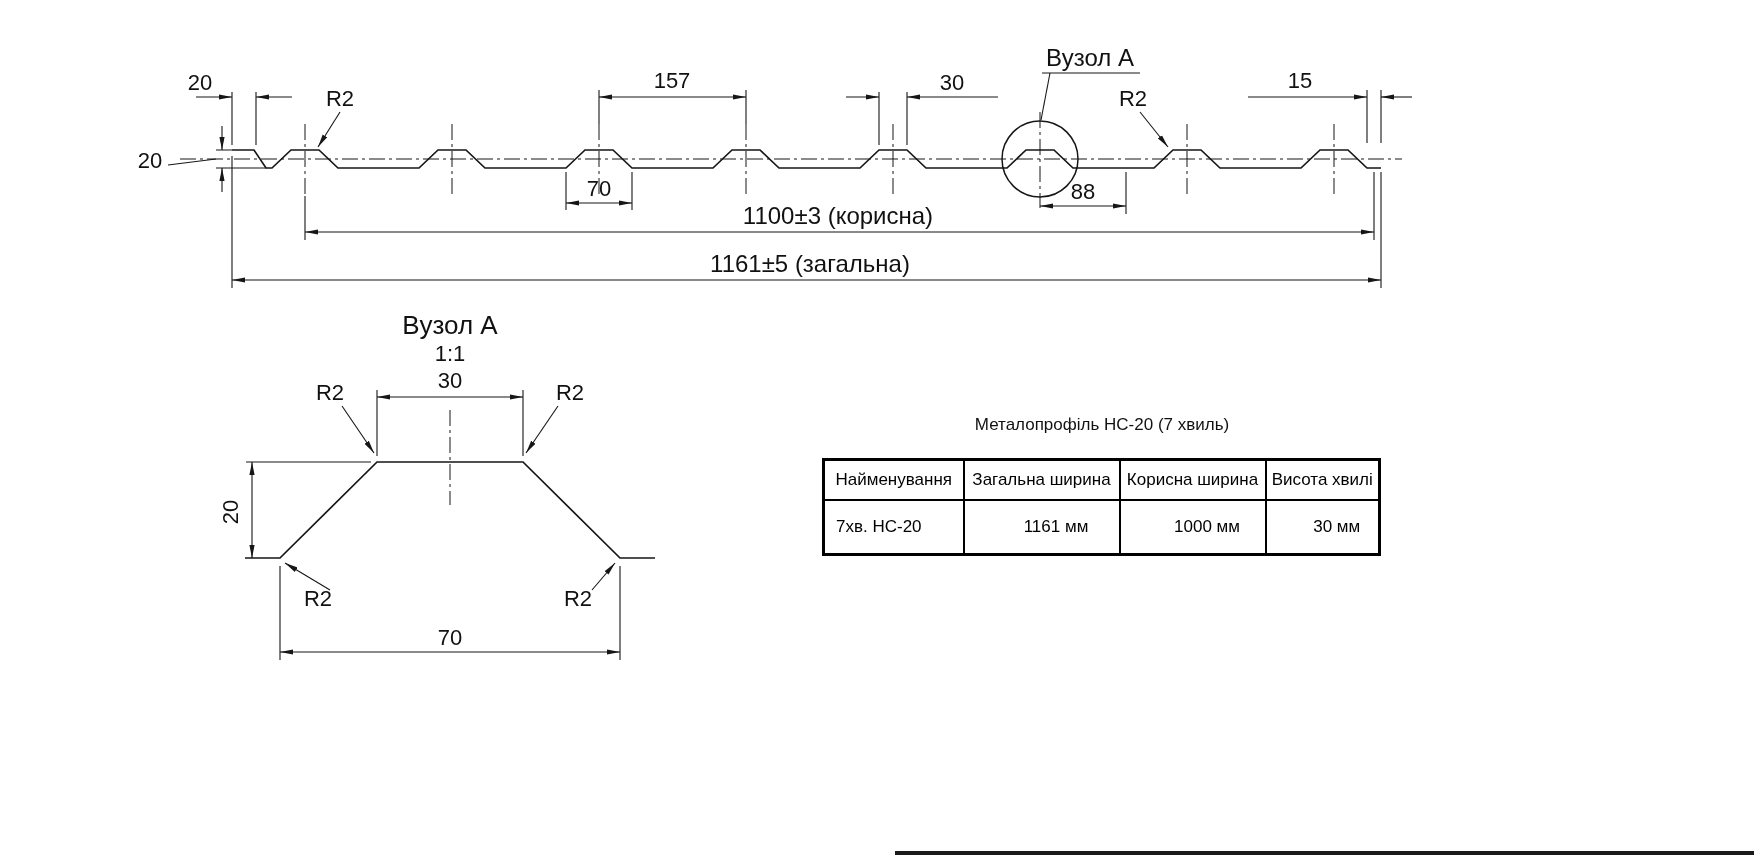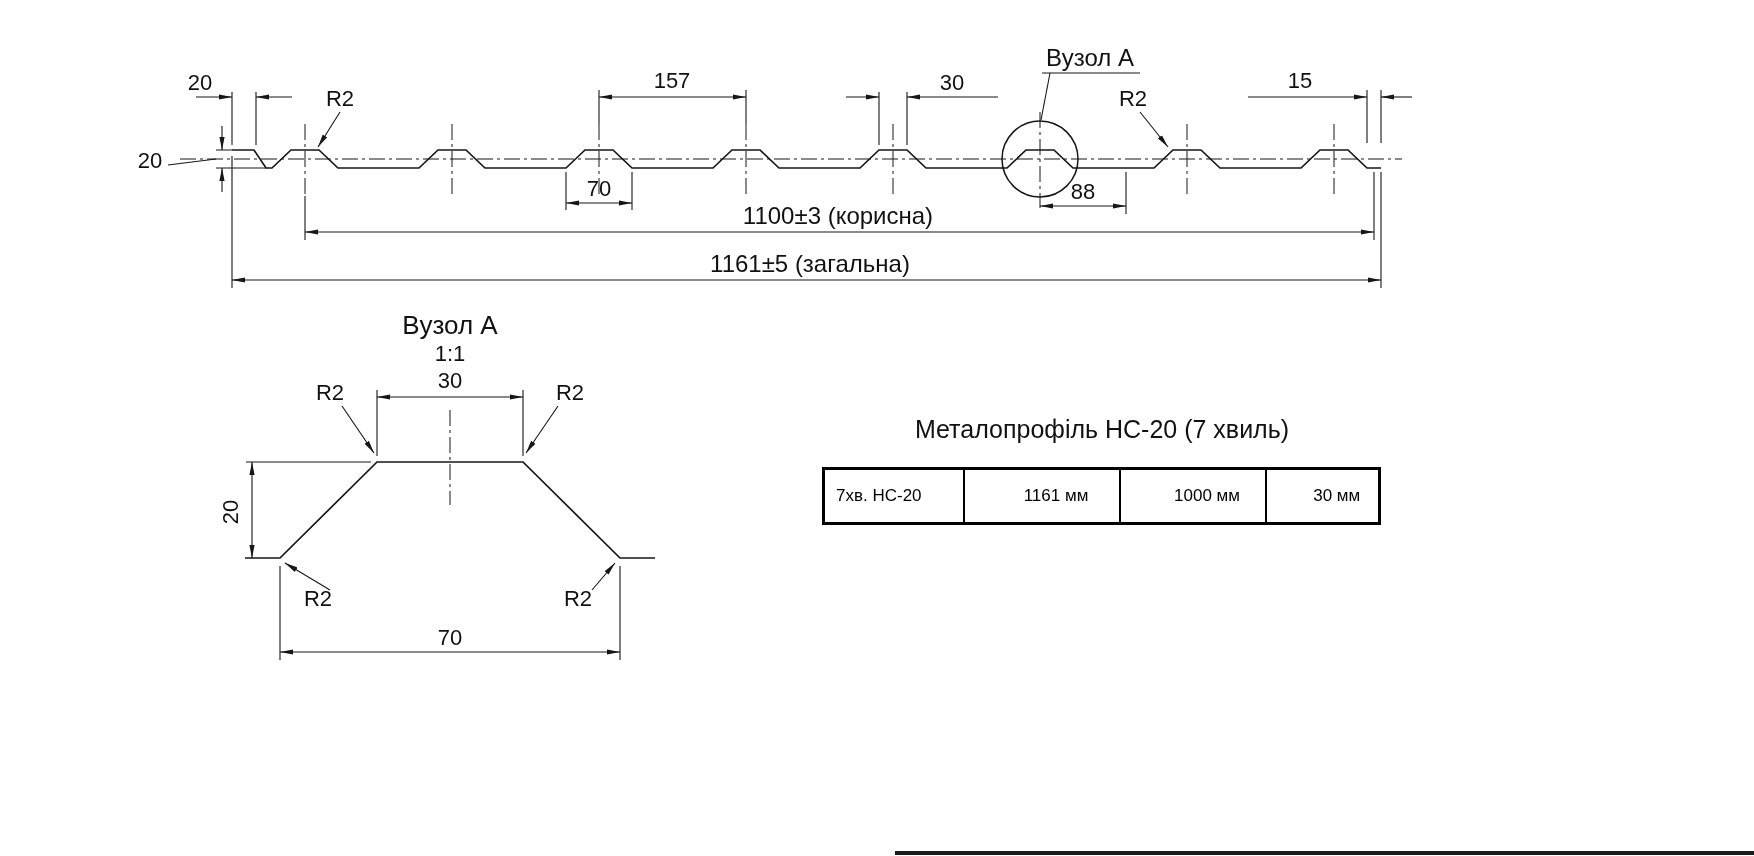--- a/index.html
+++ b/index.html
@@ -22,21 +22,21 @@
   .thick{stroke-width:1.7;}
   .thin{stroke-width:1.1;}
   .cline{stroke-width:1;stroke-dasharray:16 4 3 4;}
 
   .table-block{
     position:absolute;
     left:822px;top:415px;width:560px;
   }
   .table-title{
     text-align:center;
-    font-size:25px;
+    font-size:17px;
     color:#111;
     margin-bottom:23px;
   }
   table.spec{
     border-collapse:collapse;
     border:3px solid #000;
     table-layout:fixed;
     width:556px;
   }
   table.spec th, table.spec td{
@@ -225,20 +225,26 @@
   <div class="table-block">
     <div class="table-title">Металопрофіль НС-20 (7 хвиль)</div>
     <table class="spec">
       <colgroup>
         <col style="width:140px">
           <col style="width:156px">
         <col style="width:146px">
           <col style="width:114px">
       </colgroup>
       <tbody>
+          <tr>
+        <th>Найменування</th>
+        <th>Загальна ширина</th>
+        <th>Корисна ширина</th>
+        <th>Висота хвилі</th>
+      </tr>
       <tr>
         <td class="first">7хв. НС-20</td>
         <td>1161 мм</td>
         <td>1000 мм</td>
         <td>30 мм</td>
       </tr>
     </tbody>
       </table>
   </div>
 

